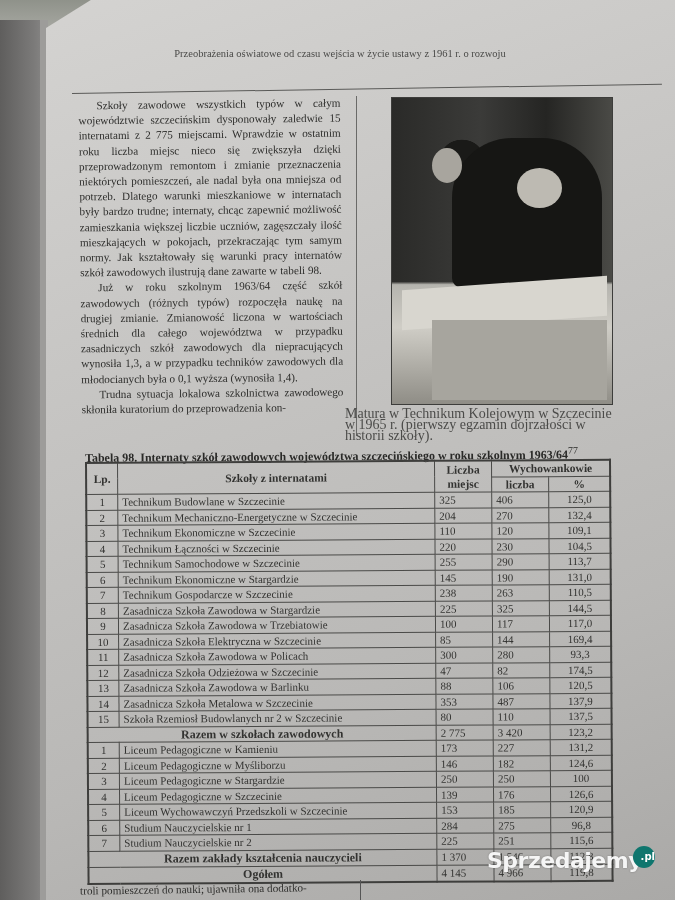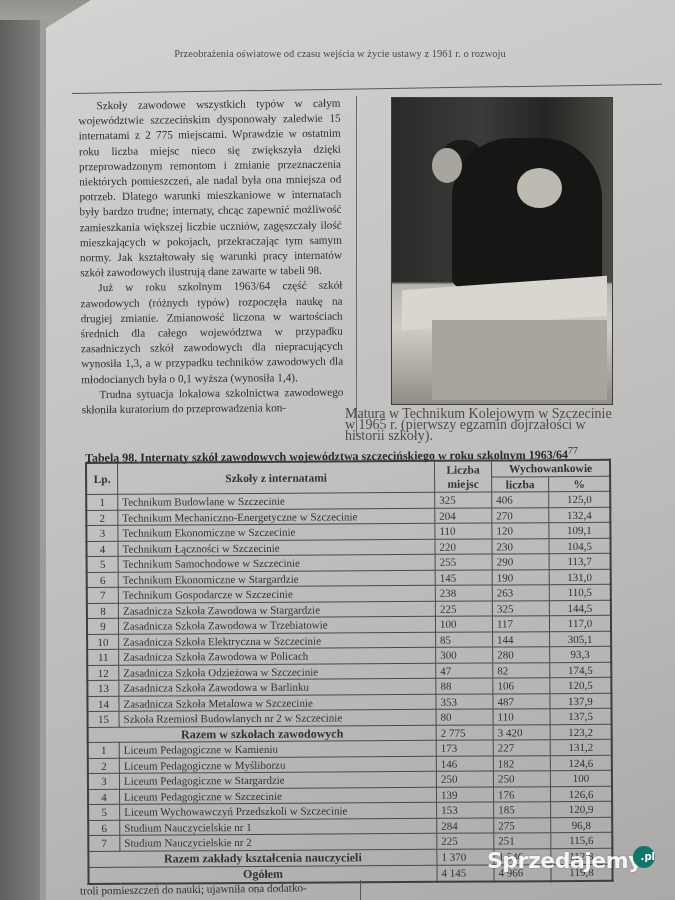--- a/index.html
+++ b/index.html
@@ -150,21 +150,21 @@
         <td>Zasadnicza Szkoła Zawodowa w Trzebiatowie</td>
         <td class="num">100</td>
         <td class="num">117</td>
         <td class="pct">117,0</td>
       </tr>
       <tr>
         <td class="lp">10</td>
         <td>Zasadnicza Szkoła Elektryczna w Szczecinie</td>
         <td class="num">85</td>
         <td class="num">144</td>
-        <td class="pct">305,1</td>
+        <td class="pct">169,4</td>
       </tr>
       <tr>
         <td class="lp">11</td>
         <td>Zasadnicza Szkoła Zawodowa w Policach</td>
         <td class="num">300</td>
         <td class="num">280</td>
         <td class="pct">93,3</td>
       </tr>
       <tr>
         <td class="lp">12</td>

